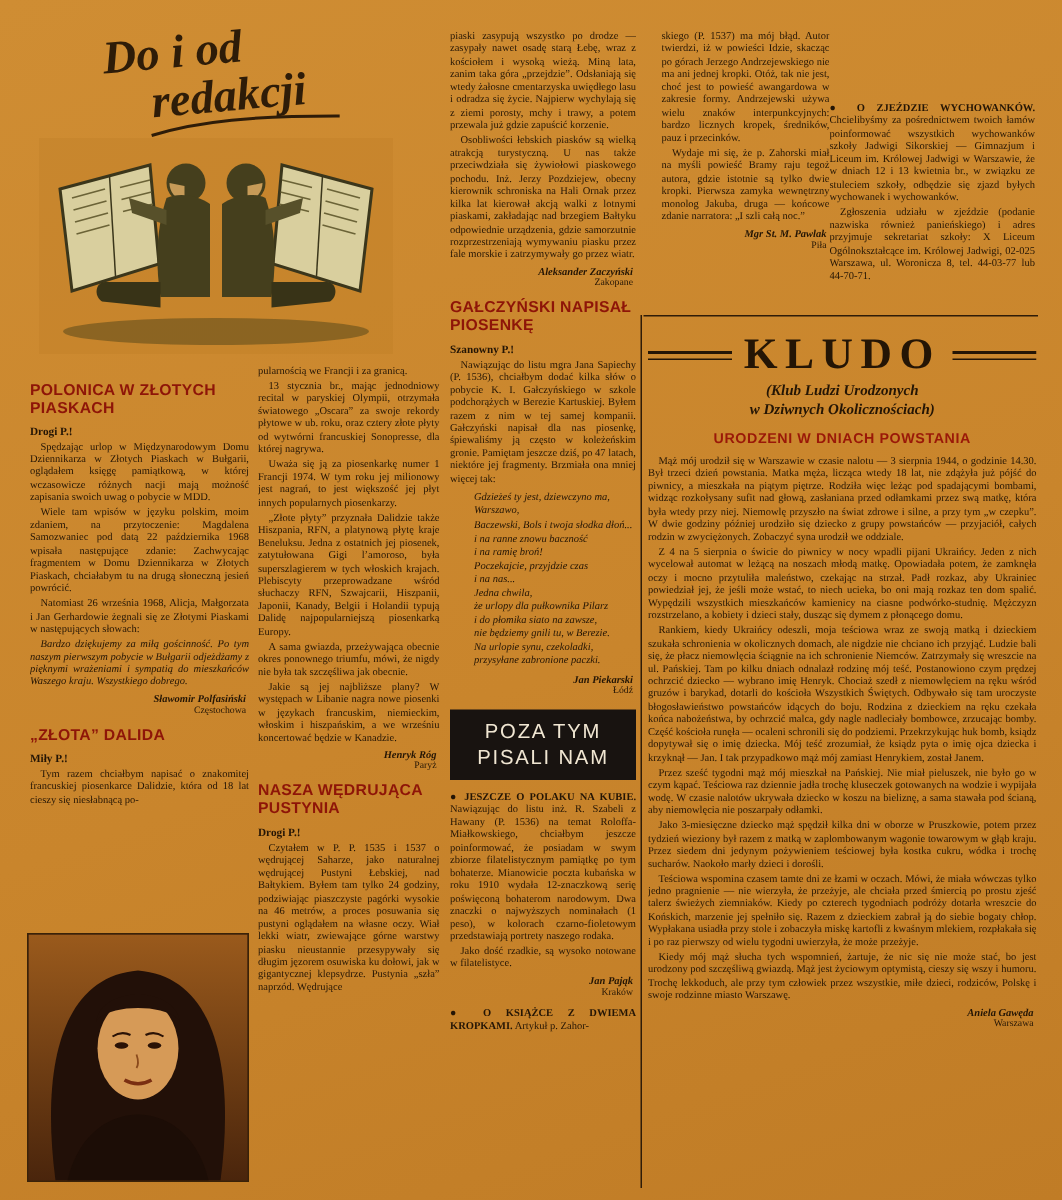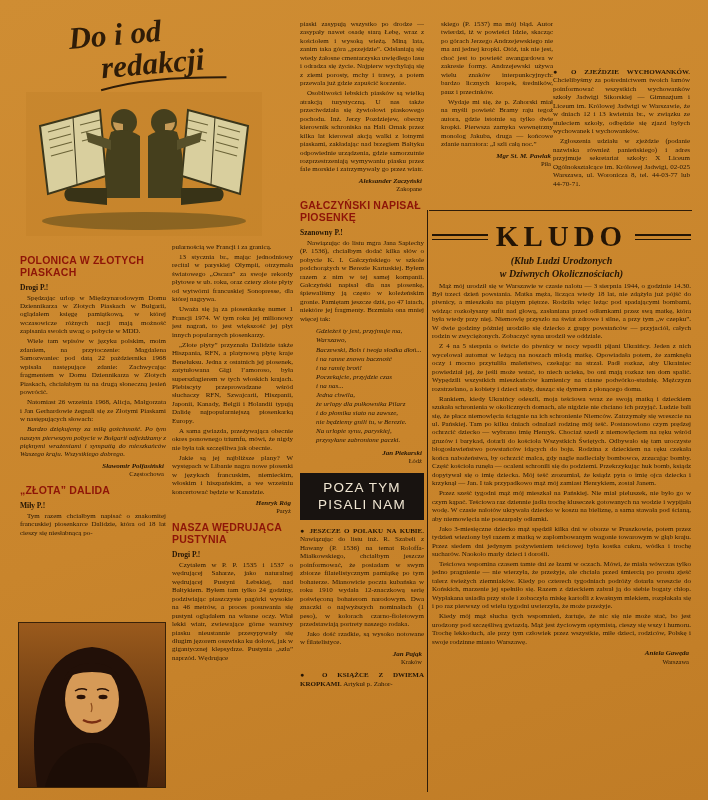--- a/index.html
+++ b/index.html
@@ -154,32 +154,32 @@
       <div class="sig">
         <span>Aleksander Zaczyński</span>
         <span class="city">Zakopane</span>
       </div>
     </section>
     <section>
       <h2 class="art-title">GAŁCZYŃSKI NAPISAŁ PIOSENKĘ</h2>
       <p class="salutation">Szanowny P.!</p>
       <p class="bp">Nawiązując do listu mgra Jana Sapiechy (P. 1536), chciałbym dodać kilka słów o pobycie K. I. Gałczyńskiego w szkole podchorążych w Berezie Kartuskiej. Byłem razem z nim w tej samej kompanii. Gałczyński napisał dla nas piosenkę, śpiewaliśmy ją często w koleżeńskim gronie. Pamiętam jeszcze dziś, po 47 latach, niektóre jej fragmenty. Brzmiała ona mniej więcej tak:</p>
       <div class="verse">
-        <div>Gdzieżeś ty jest, przyjmuje ma,</div>
+        <div>Gdzieżeś ty jest, dziewczyno ma,</div>
         <div>Warszawo,</div>
         <div>Baczewski, Bols i twoja słodka dłoń...</div>
         <div>i na ranne znowu baczność</div>
         <div>i na ramię broń!</div>
         <div>Poczekajcie, przyjdzie czas</div>
         <div>i na nas...</div>
         <div>Jedna chwila,</div>
         <div>że urlopy dla pułkownika Pilarz</div>
         <div>i do płomika siato na zawsze,</div>
         <div>nie będziemy gnili tu, w Berezie.</div>
-        <div>Na urlopie synu, paryskiej,</div>
+        <div>Na urlopie synu, czekoladki,</div>
         <div>przysyłane zabronione paczki.</div>
       </div>
       <div class="sig">
         <span>Jan Piekarski</span>
         <span class="city">Łódź</span>
       </div>
     </section>
     <div class="blackbox">
       <div>POZA TYM</div>
       <div>PISALI NAM</div>
@@ -221,20 +221,21 @@
   <div class="kludo">
     <div class="kludo-rule-row">
       <div class="kludo-rule"></div>
       <div class="kludo-title">KLUDO</div>
       <div class="kludo-rule"></div>
     </div>
     <div class="kludo-sub">
       <div>(Klub Ludzi Urodzonych</div>
       <div>w Dziwnych Okolicznościach)</div>
     </div>
+    <h3 class="kludo-heading">URODZENI W DNIACH POWSTANIA</h3>
     <p class="bp">Mąż mój urodził się w Warszawie w czasie nalotu — 3 sierpnia 1944, o godzinie 14.30. Był trzeci dzień powstania. Matka męża, licząca wtedy 18 lat, nie zdążyła już pójść do piwnicy, a mieszkała na piątym piętrze. Rodziła więc leżąc pod spadającymi bombami, widząc rozkołysany sufit nad głową, zasłaniana przed odłamkami przez swą matkę, która była wtedy przy niej. Niemowlę przyszło na świat zdrowe i silne, a przy tym „w czepku”. W dwie godziny później urodziło się dziecko z grupy powstańców — przyjaciół, całych rodzin w zwyciężonych. Zobaczyć syna urodził we oddziale.</p>
     <p class="bp">Z 4 na 5 sierpnia o świcie do piwnicy w nocy wpadli pijani Ukraińcy. Jeden z nich wycelował automat w leżącą na noszach młodą matkę. Opowiadała potem, że zamknęła oczy i mocno przytuliła maleństwo, czekając na strzał. Padł rozkaz, aby Ukrainiec powiedział jej, że jeśli może wstać, to niech ucieka, bo oni mają rozkaz ten dom spalić. Wypędzili wszystkich mieszkańców kamienicy na ciasne podwórko-studnię. Mężczyzn rozstrzelano, a kobiety i dzieci stały, dusząc się dymem z płonącego domu.</p>
     <p class="bp">Rankiem, kiedy Ukraińcy odeszli, moja teściowa wraz ze swoją matką i dzieckiem szukała schronienia w okolicznych domach, ale nigdzie nie chciano ich przyjąć. Ludzie bali się, że płacz niemowlęcia ściągnie na ich schronienie Niemców. Zatrzymały się wreszcie na ul. Pańskiej. Tam po kilku dniach odnalazł rodzinę mój teść. Postanowiono czym prędzej ochrzcić dziecko — wybrano imię Henryk. Chociaż szedł z niemowlęciem na ręku wśród gruzów i barykad, dotarli do kościoła Wszystkich Świętych. Odbywało się tam uroczyste błogosławieństwo powstańców idących do boju. Rodzina z dzieckiem na ręku czekała końca nabożeństwa, by ochrzcić malca, gdy nagle nadleciały bombowce, zrzucając bomby. Część kościoła runęła — ocaleni schronili się do podziemi. Przekrzykując huk bomb, ksiądz dopytywał się o imię dziecka. Mój teść zrozumiał, że ksiądz pyta o imię ojca dziecka i krzyknął — Jan. I tak przypadkowo mąż mój zamiast Henrykiem, został Janem.</p>
     <p class="bp">Przez sześć tygodni mąż mój mieszkał na Pańskiej. Nie miał pieluszek, nie było go w czym kąpać. Teściowa raz dziennie jadła trochę kluseczek gotowanych na wodzie i wypijała wodę. W czasie nalotów ukrywała dziecko w koszu na bieliznę, a sama stawała pod ścianą, aby niemowlęcia nie poszarpały odłamki.</p>
     <p class="bp">Jako 3-miesięczne dziecko mąż spędził kilka dni w oborze w Pruszkowie, potem przez tydzień wieziony był razem z matką w zaplombowanym wagonie towarowym w głąb kraju. Przez siedem dni jedynym pożywieniem teściowej była kostka cukru, wódka i trochę sucharów. Naokoło marły dzieci i dorośli.</p>
     <p class="bp">Teściowa wspomina czasem tamte dni ze łzami w oczach. Mówi, że miała wówczas tylko jedno pragnienie — nie wierzyła, że przeżyje, ale chciała przed śmiercią po prostu zjeść talerz świeżych ziemniaków. Kiedy po czterech tygodniach podróży dotarła wreszcie do Końskich, marzenie jej spełniło się. Razem z dzieckiem zabrał ją do siebie bogaty chłop. Wypłakana usiadła przy stole i zobaczyła miskę kartofli z kwaśnym mlekiem, rozpłakała się i po raz pierwszy od wielu tygodni uwierzyła, że może przeżyje.</p>
     <p class="bp">Kiedy mój mąż słucha tych wspomnień, żartuje, że nic się nie może stać, bo jest urodzony pod szczęśliwą gwiazdą. Mąż jest życiowym optymistą, cieszy się wszy i humoru. Trochę lekkoduch, ale przy tym człowiek przez wszystkie, miłe dzieci, rodziców, Polskę i swoje rodzinne miasto Warszawę.</p>
     <div class="sig">
       <span>Aniela Gawęda</span>
       <span class="city">Warszawa</span>

